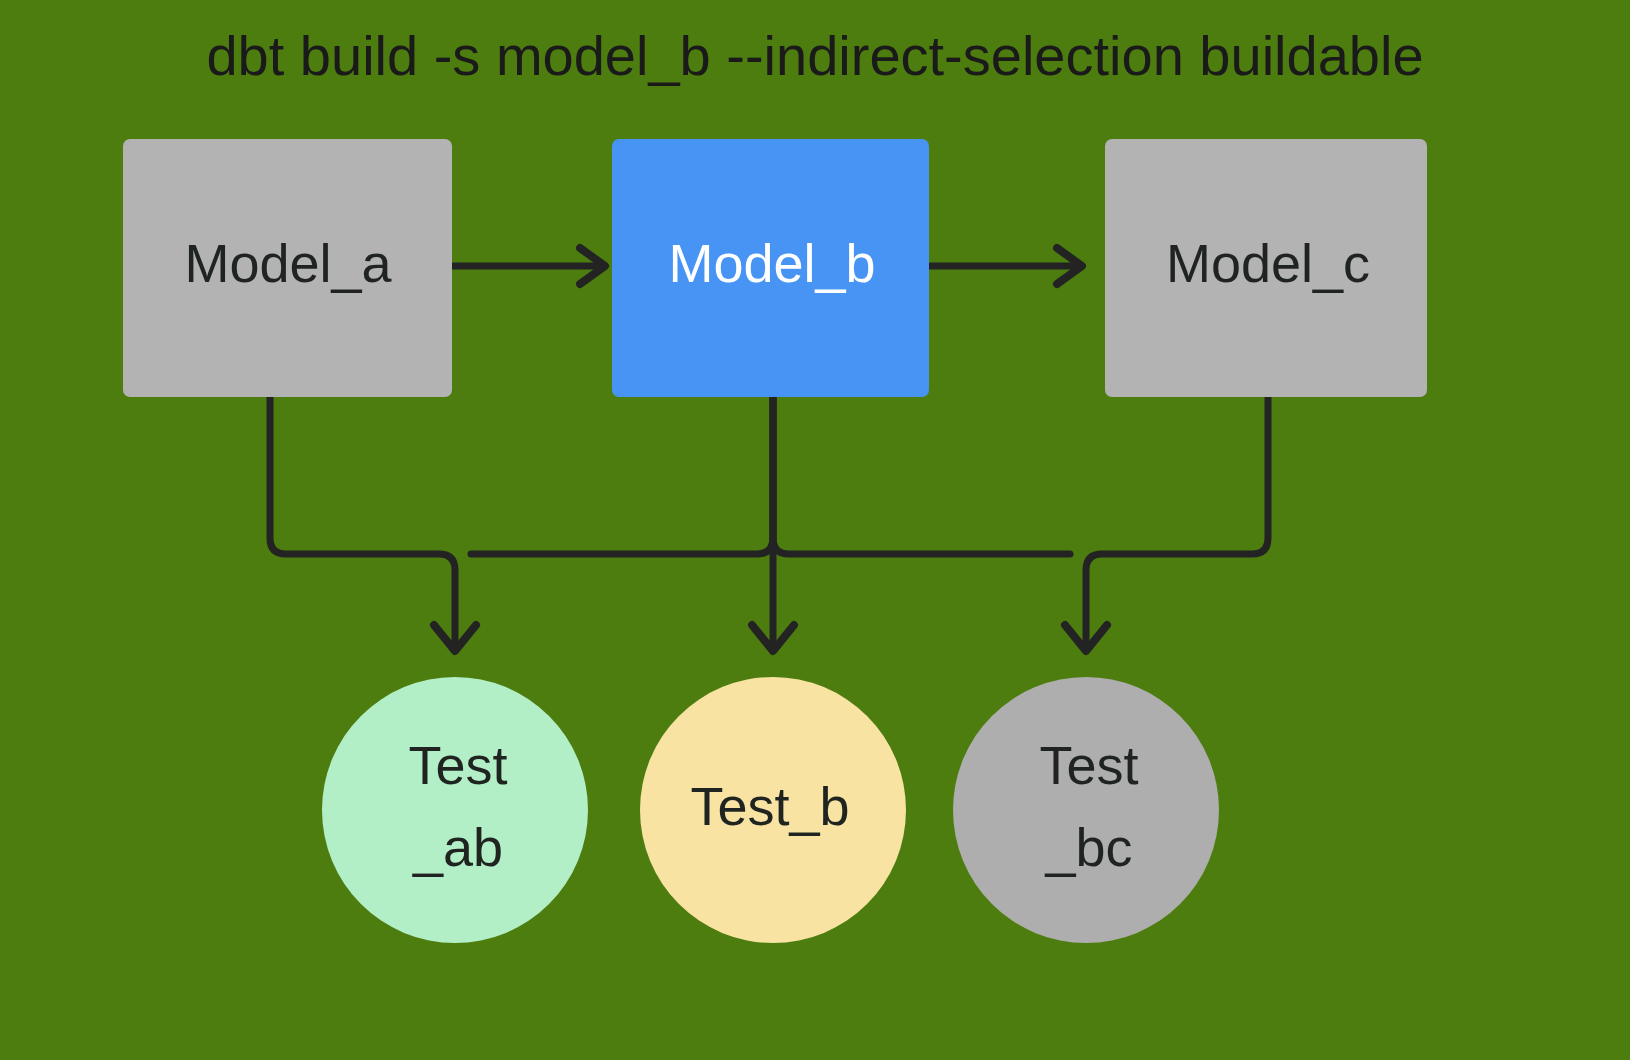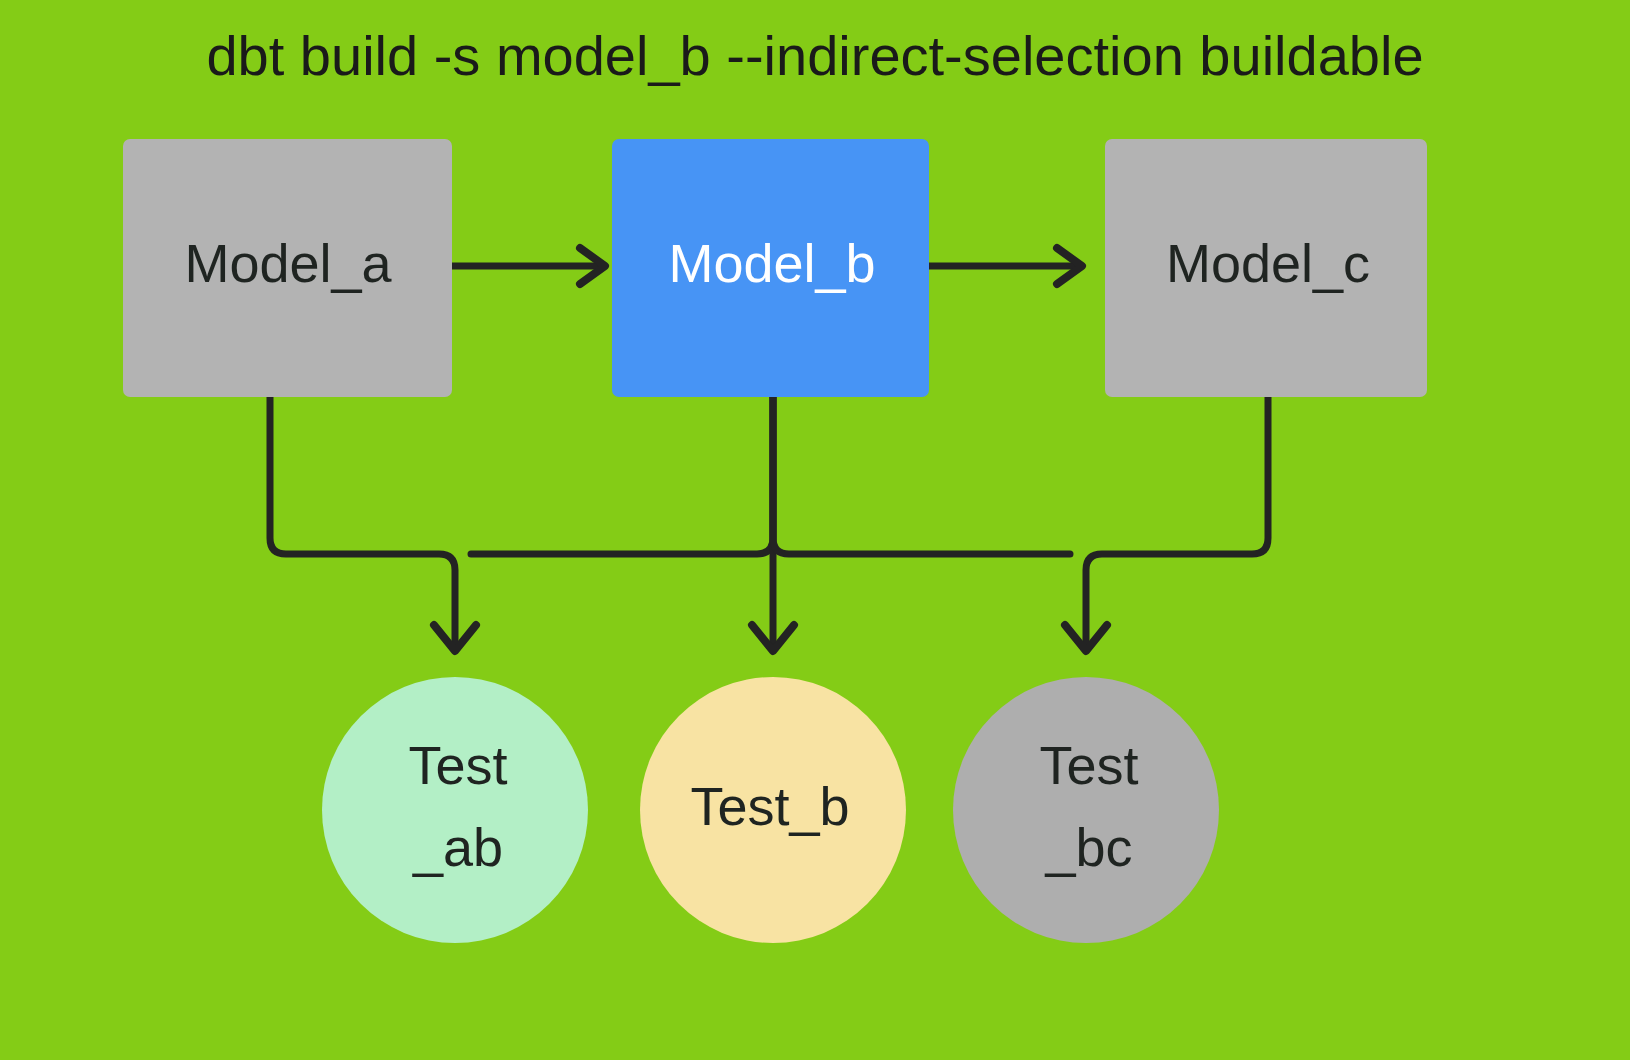--- a/index.html
+++ b/index.html
@@ -10,21 +10,21 @@
   body {
     width: 1630px;
     height: 1060px;
     font-family: "Liberation Sans", sans-serif;
     overflow: hidden;
   }
   #diagram-root {
     position: relative;
     width: 1630px;
     height: 1060px;
-    background: #84cc16;
+    background: #4d7c0f;
   }
   svg#diagram-svg {
     position: absolute;
     top: 0;
     left: 0;
     width: 1630px;
     height: 1060px;
     display: block;
   }
   .node-label {

